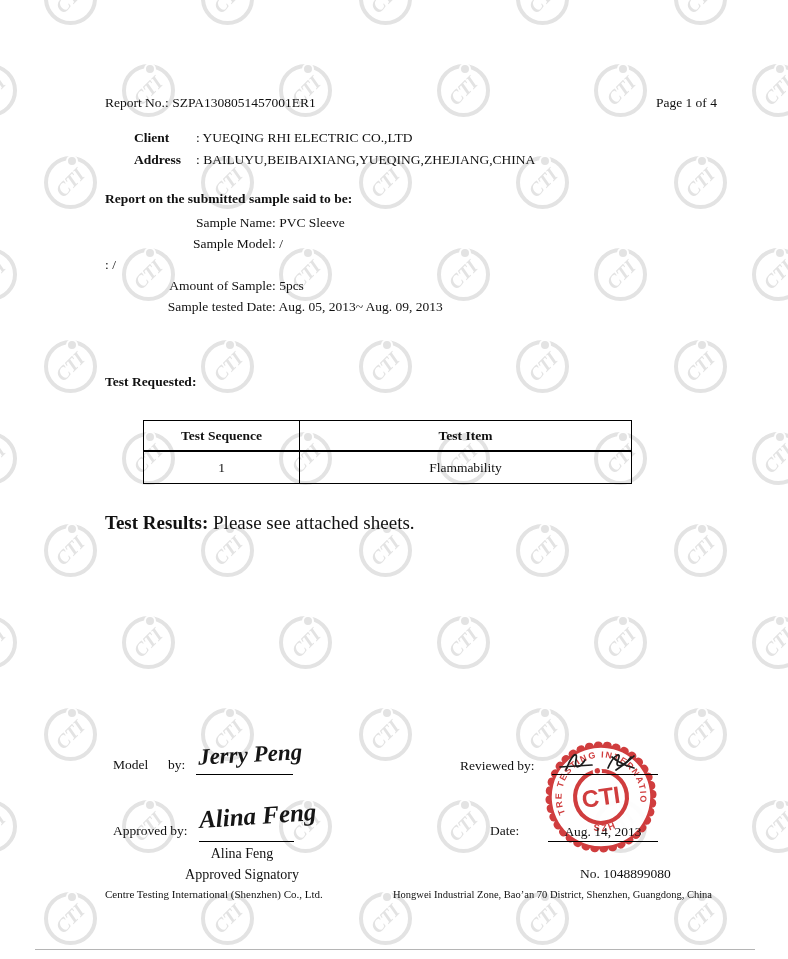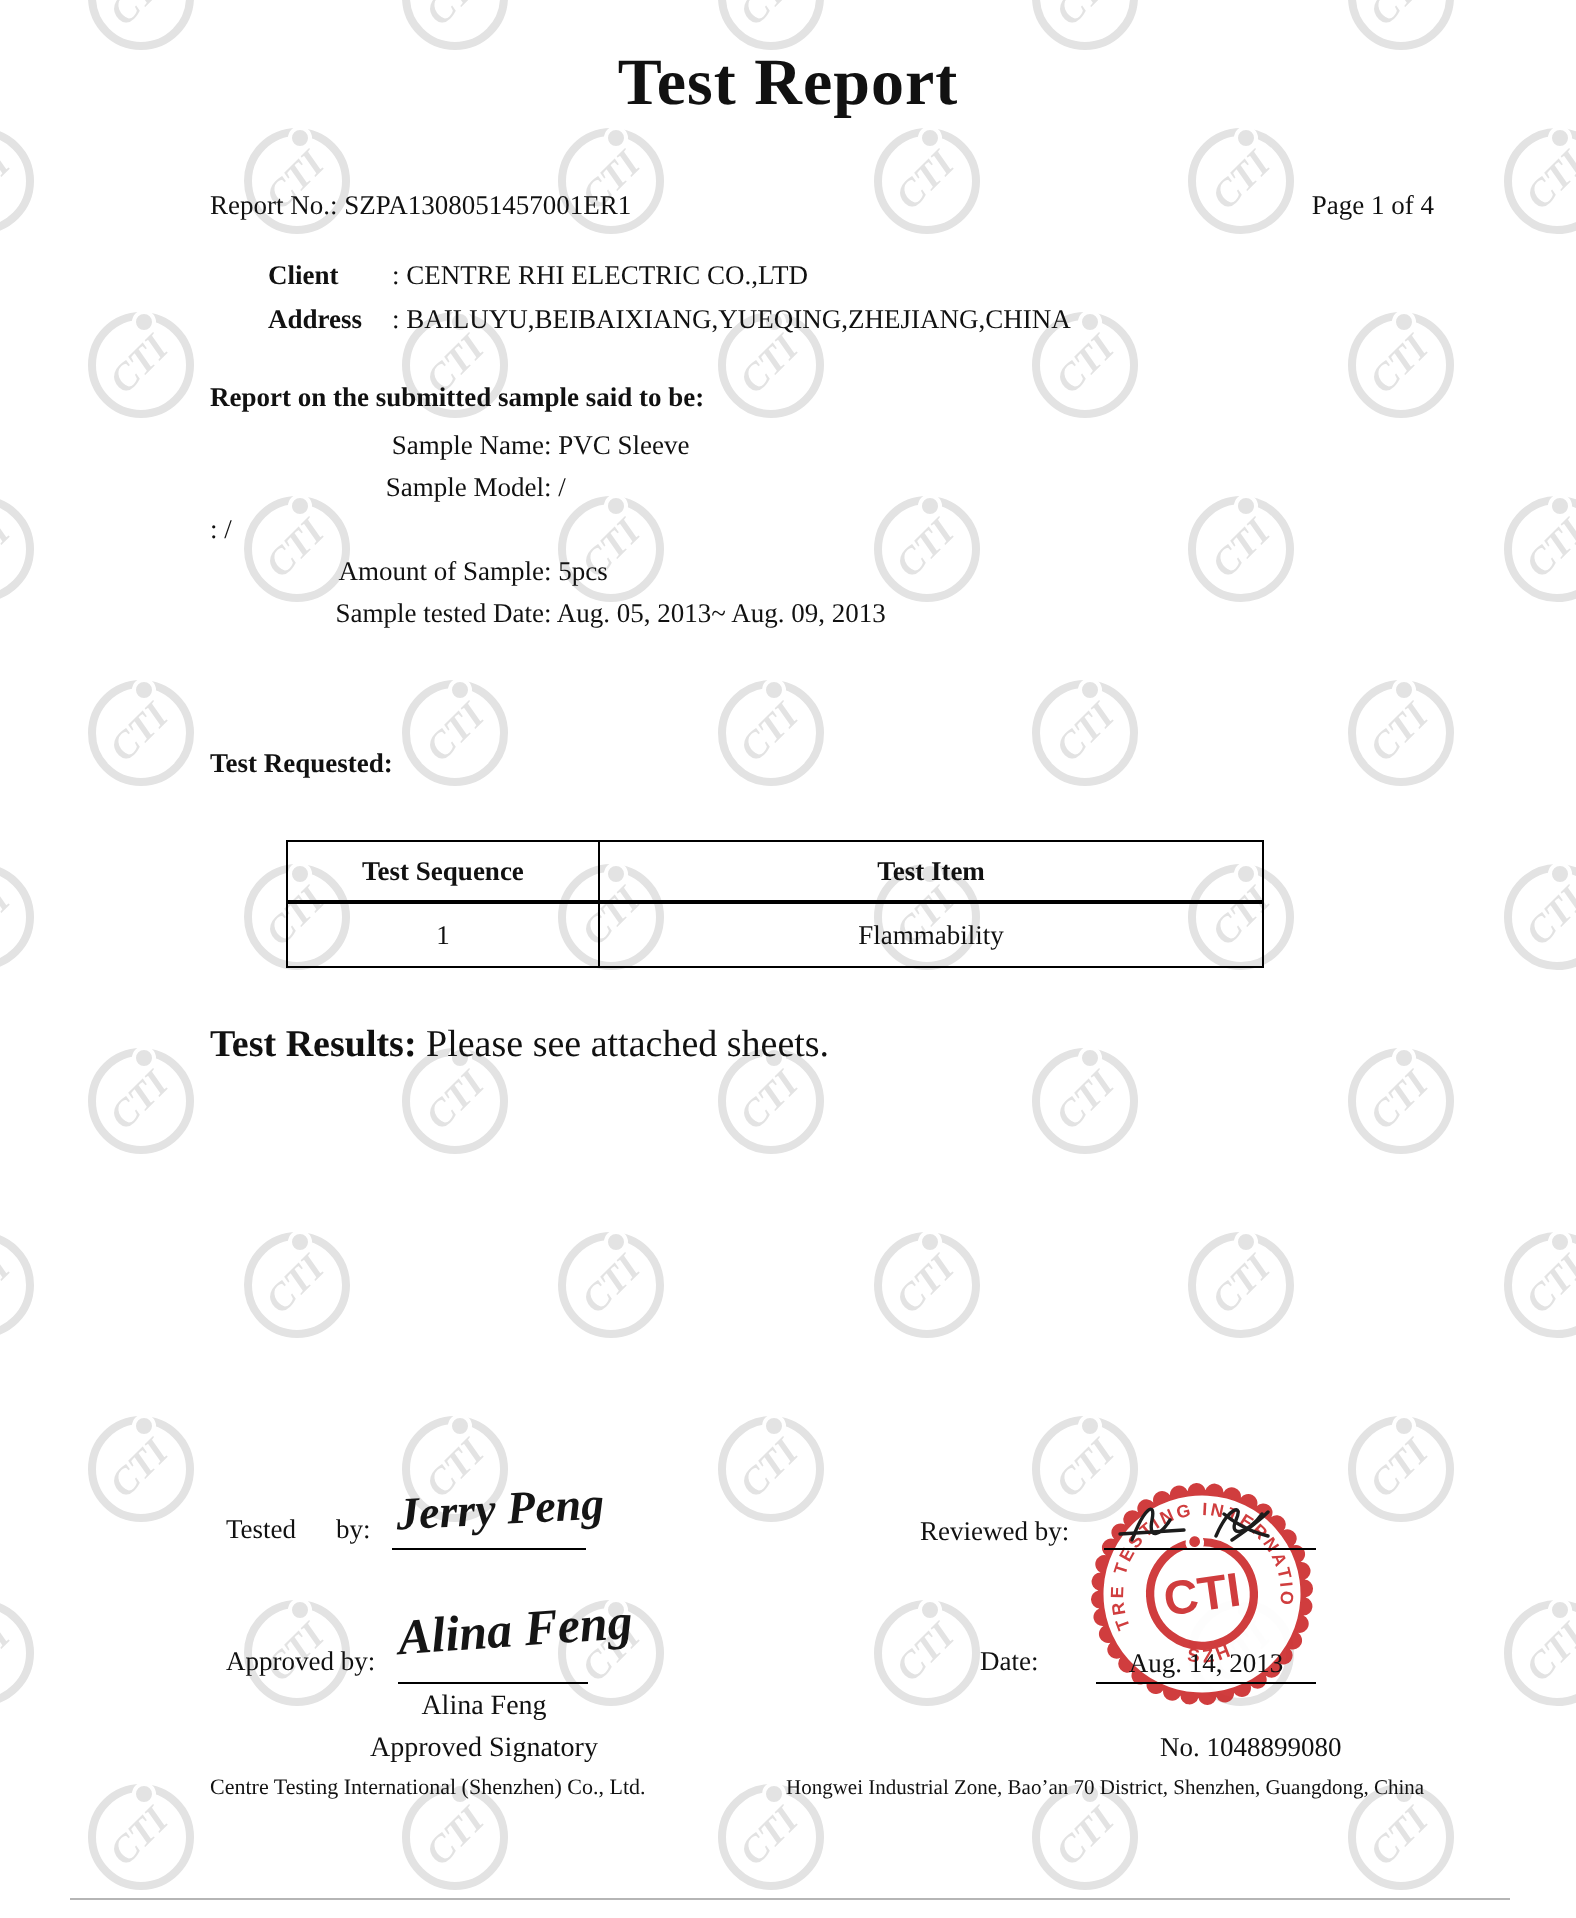--- a/index.html
+++ b/index.html
@@ -310,31 +310,30 @@
       <div class="wm" style="left: 516px; top: 891.5px;">
         <span class="wm-dot"></span>
         <span class="wm-txt">CTI</span>
       </div>
       <div class="wm" style="left: 673.5px; top: 891.5px;">
         <span class="wm-dot"></span>
         <span class="wm-txt">CTI</span>
       </div>
     </div>
 
-  <div class="abs z1 title">Test Report</div>
 
   <div class="abs z1 report-row">
     <span><span>Report No.:</span>&nbsp;<span>SZPA1308051457001ER1</span></span>
     <span>Page 1 of 4</span>
   </div>
 
   <div class="abs z1 client-block">
     <div class="client-row">
       <span class="lbl">Client</span>
-      <span>: CENTRE RHI ELECTRIC CO.,LTD</span>
+      <span>: YUEQING RHI ELECTRIC CO.,LTD</span>
     </div>
     <div class="client-row">
       <span class="lbl">Address</span>
       <span>: BAILUYU,BEIBAIXIANG,YUEQING,ZHEJIANG,CHINA</span>
     </div>
   </div>
 
   <div class="abs z1 sample-heading">Report on the submitted sample said to be:</div>
 
   <div class="abs z1 sample-block">
@@ -374,21 +373,21 @@
         <td>Flammability</td>
       </tr>
     </tbody>
   </table>
 
   <div class="abs z1 results">
     <b>Test Results:</b>
     <span>Please see attached sheets.</span>
   </div>
 
-  <span class="abs sig" style="left:113px;top:757px;">Tested</span>
+  <span class="abs sig" style="left:113px;top:757px;">Model</span>
   <span class="abs sig" style="left:168px;top:757px;">by:</span>
   <div class="abs sig-line" style="left:196px;top:741px;width:97px;height:33px;"></div>
   <span class="abs hand" style="left:198px;top:742px;font-size:23px;transform:rotate(-3deg);">Jerry Peng</span>
 
   <span class="abs sig" style="left:460px;top:758px;">Reviewed by:</span>
   <div class="abs sig-line" style="left:552px;top:742px;width:106px;height:32px;"></div>
   <svg class="abs" style="left:552px;top:746px;z-index:3;" width="104" height="32" viewBox="0 0 104 32">
     <g fill="none" stroke="#1c1c1c" stroke-width="1.7" stroke-linecap="round">
       <path d="M14,24 C20,8 26,4 24,14 C22,24 28,22 33,14"></path>
       <path d="M8,21 L40,19"></path>

